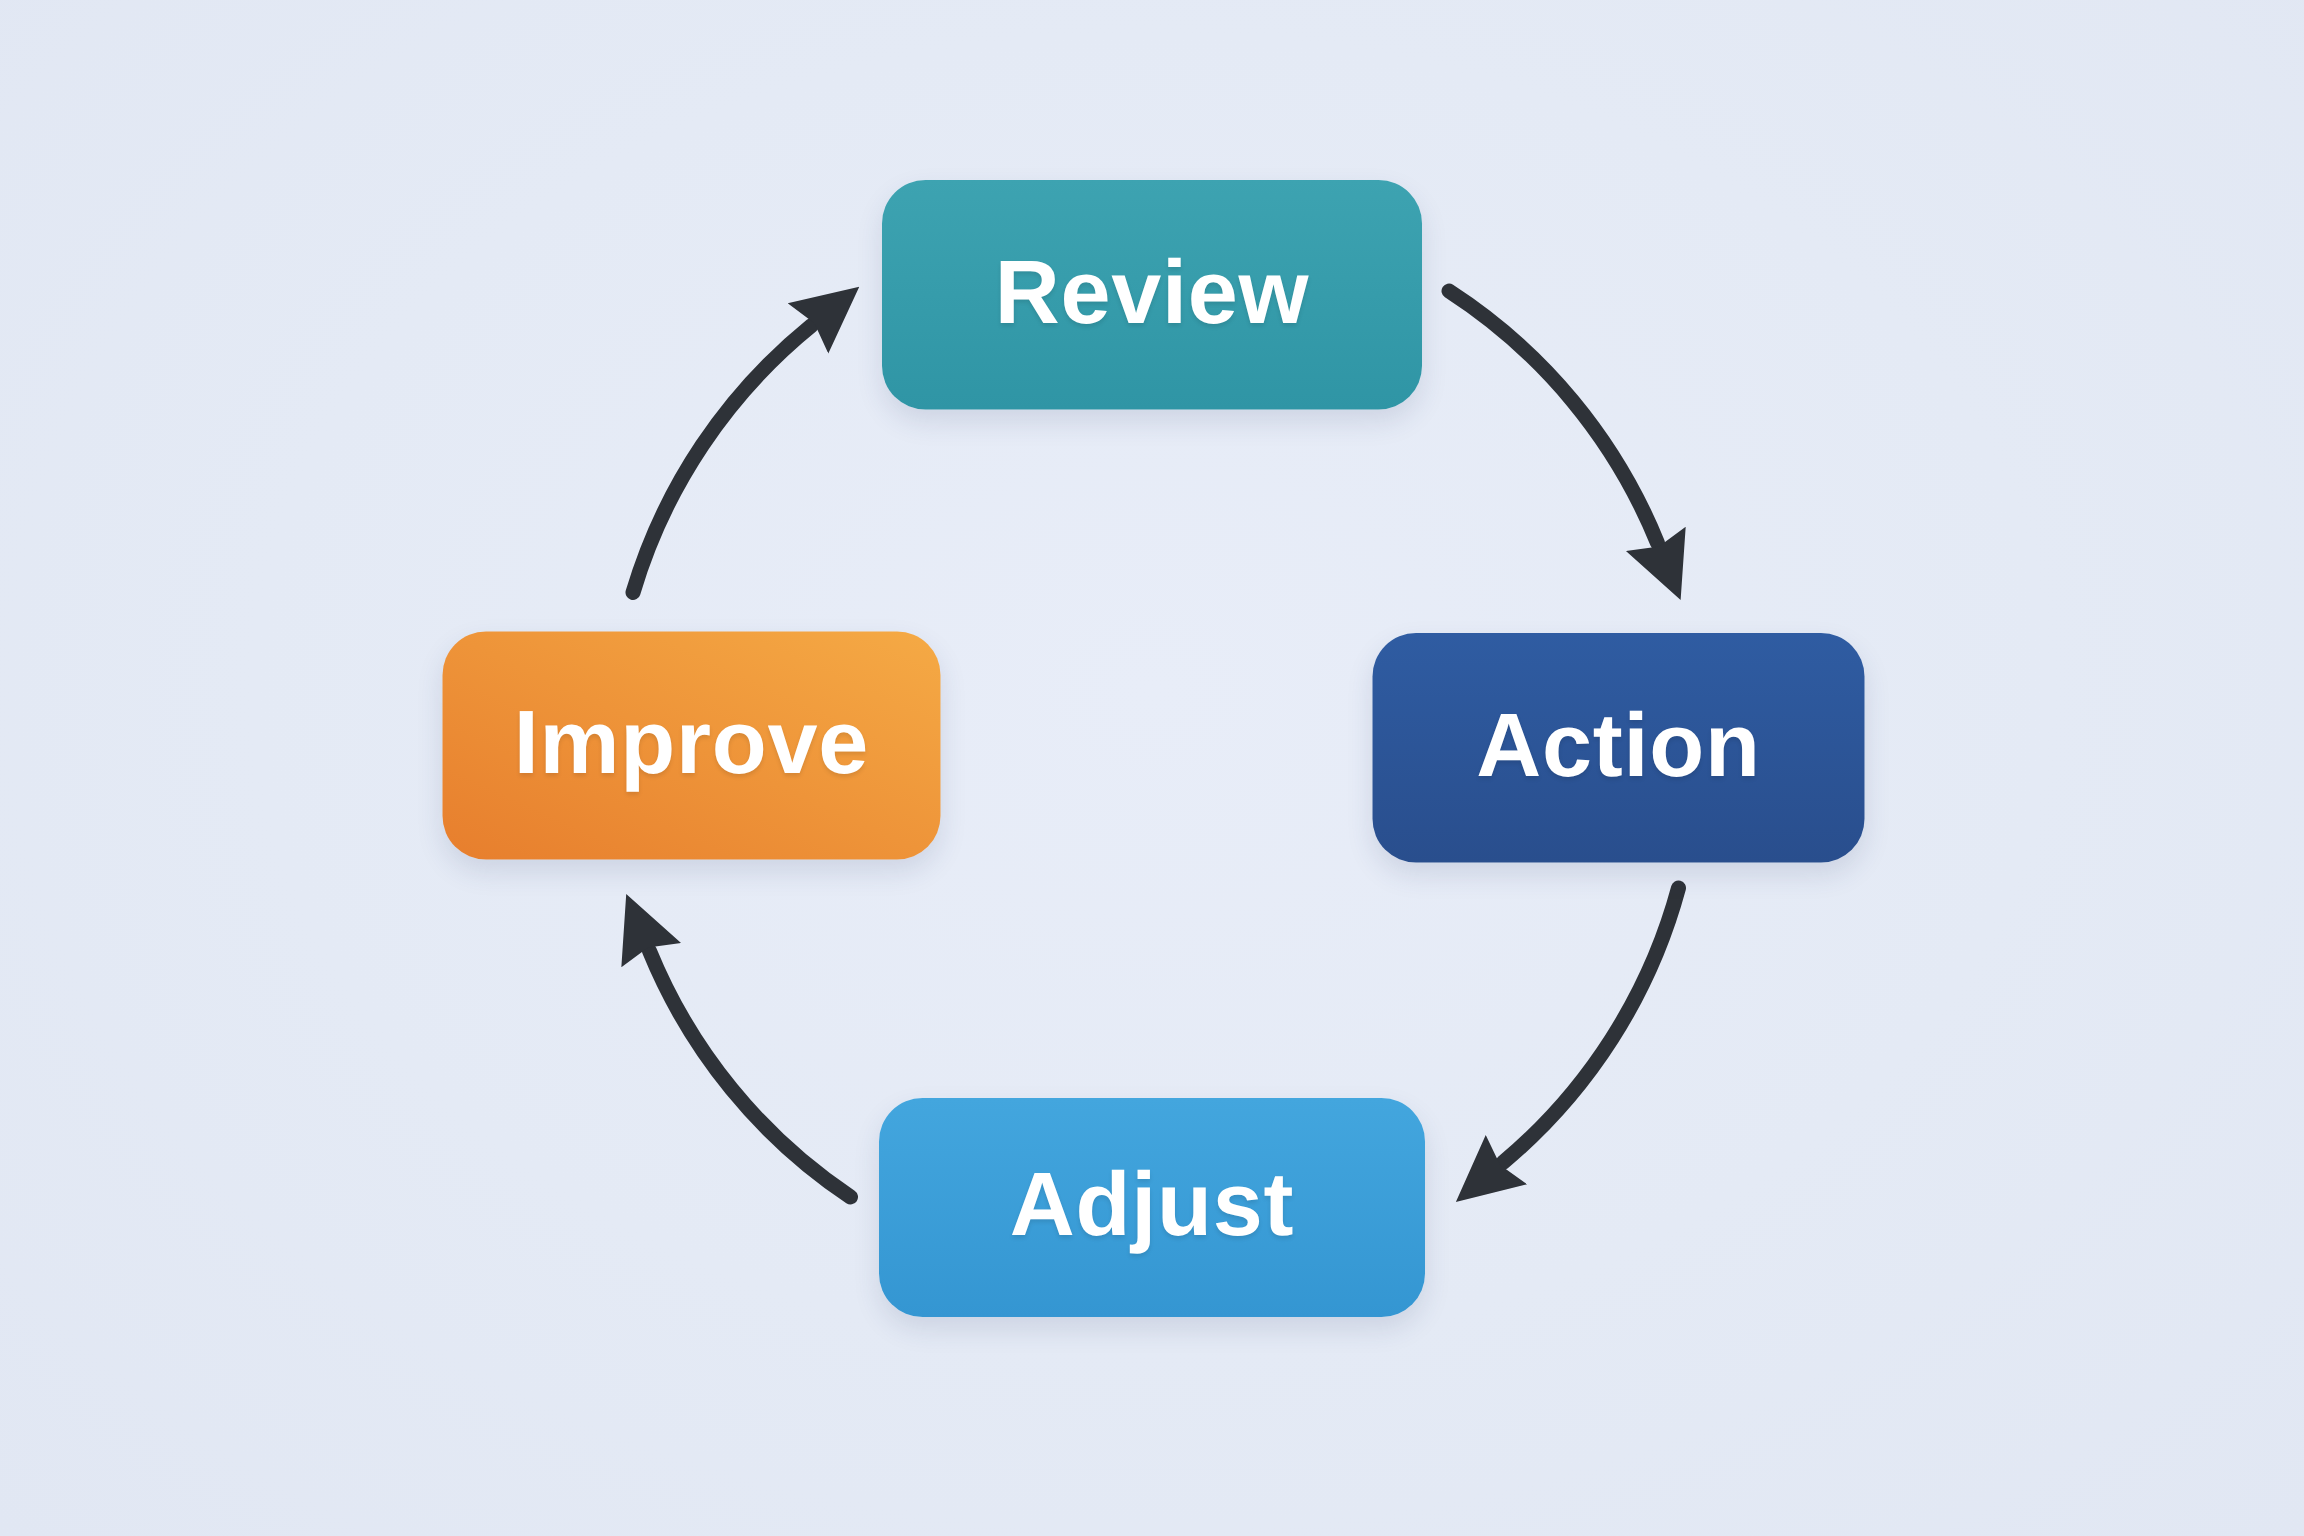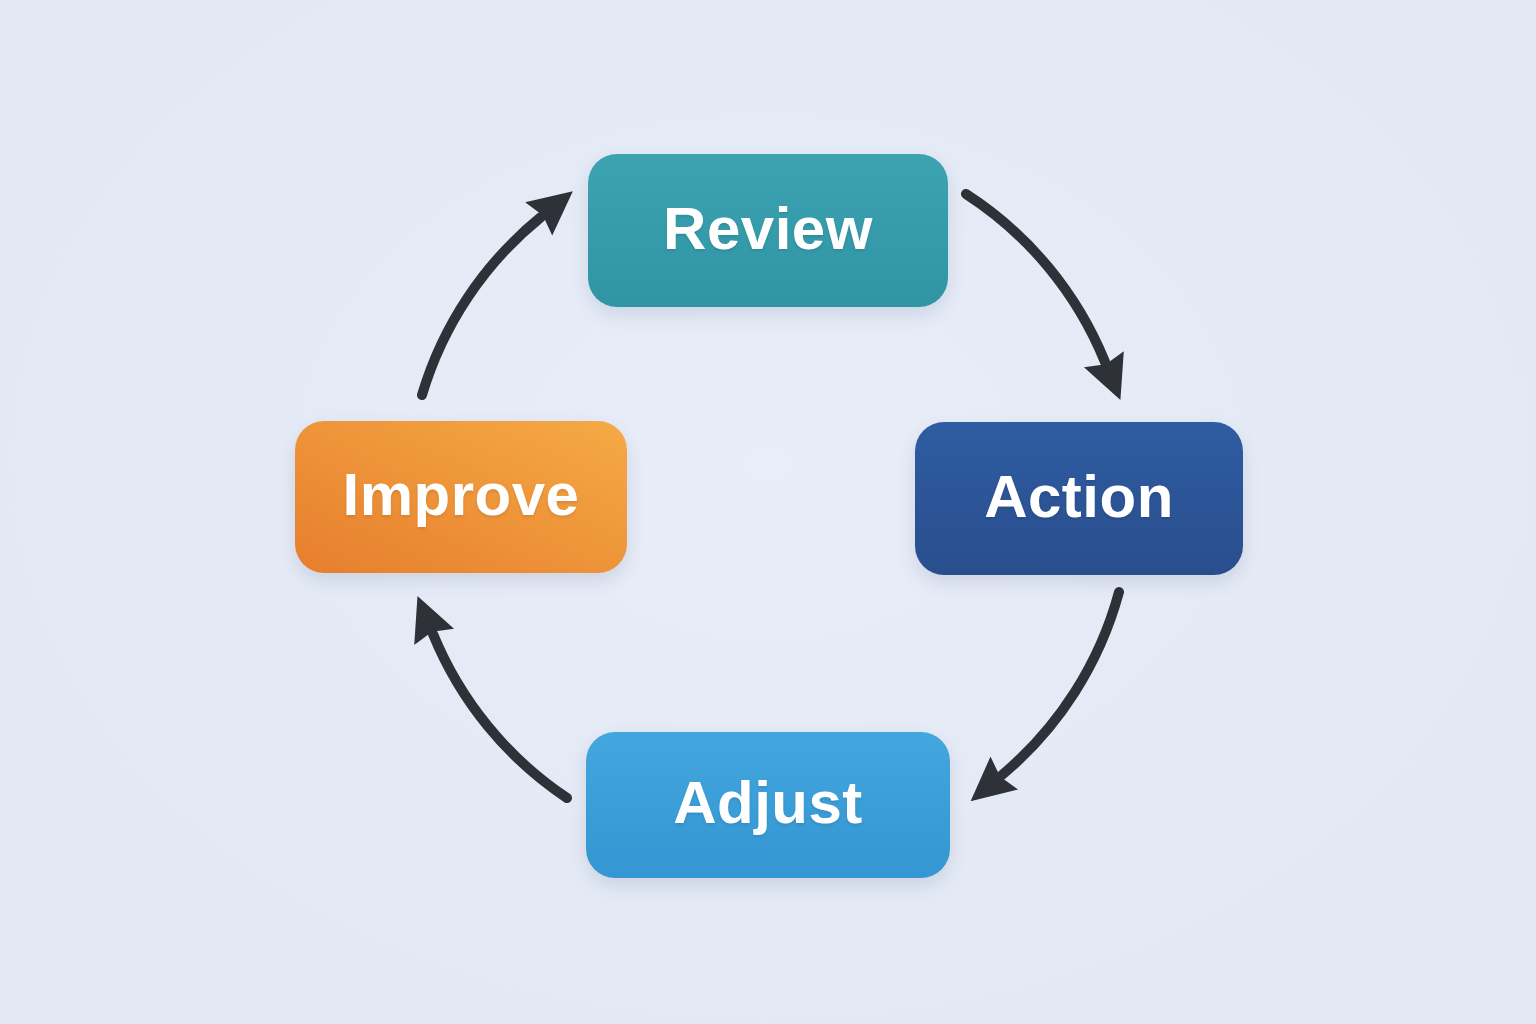--- a/index.html
+++ b/index.html
@@ -58,21 +58,21 @@
       <marker id="arrowhead" markerWidth="4.4" markerHeight="4.6" refX="0.3" refY="2.3" orient="auto" markerUnits="strokeWidth">
         <path class="arrowhead-shape" d="M0,0.15 L4.4,2.3 L0,4.45 L0.55,2.3 z" fill="#2e3238"></path>
       </marker>
     </defs>
     <path class="edge-path" d="M 966 194 A 362 362 0 0 1 1105 362" stroke="#2e3238" marker-end="url(#arrowhead)"></path>
     <path class="edge-path" d="M 1119 592 A 362 362 0 0 1 1002 775" stroke="#2e3238" marker-end="url(#arrowhead)"></path>
     <path class="edge-path" d="M 567 798 A 362 362 0 0 1 433 634" stroke="#2e3238" marker-end="url(#arrowhead)"></path>
     <path class="edge-path" d="M 422 395 A 362 362 0 0 1 541 217" stroke="#2e3238" marker-end="url(#arrowhead)"></path>
   </svg>
 
-  <div class="node node-review" style="background: linear-gradient(rgb(61, 163, 177), rgb(47, 149, 165)); margin-top: 34px;">
+  <div class="node node-review" style="background: linear-gradient(rgb(61, 163, 177), rgb(47, 149, 165));">
     <span class="node-label" style="color: rgb(255, 255, 255);">Review</span>
   </div>
 
   <div class="node node-adjust" style="background: linear-gradient(rgb(67, 166, 222), rgb(52, 150, 210));">
     <span class="node-label" style="color: rgb(255, 255, 255);">Adjust</span>
   </div>
 
   <div class="node node-action" style="background: linear-gradient(rgb(47, 92, 162), rgb(41, 78, 141));">
     <span class="node-label" style="color: rgb(255, 255, 255);">Action</span>
   </div>

